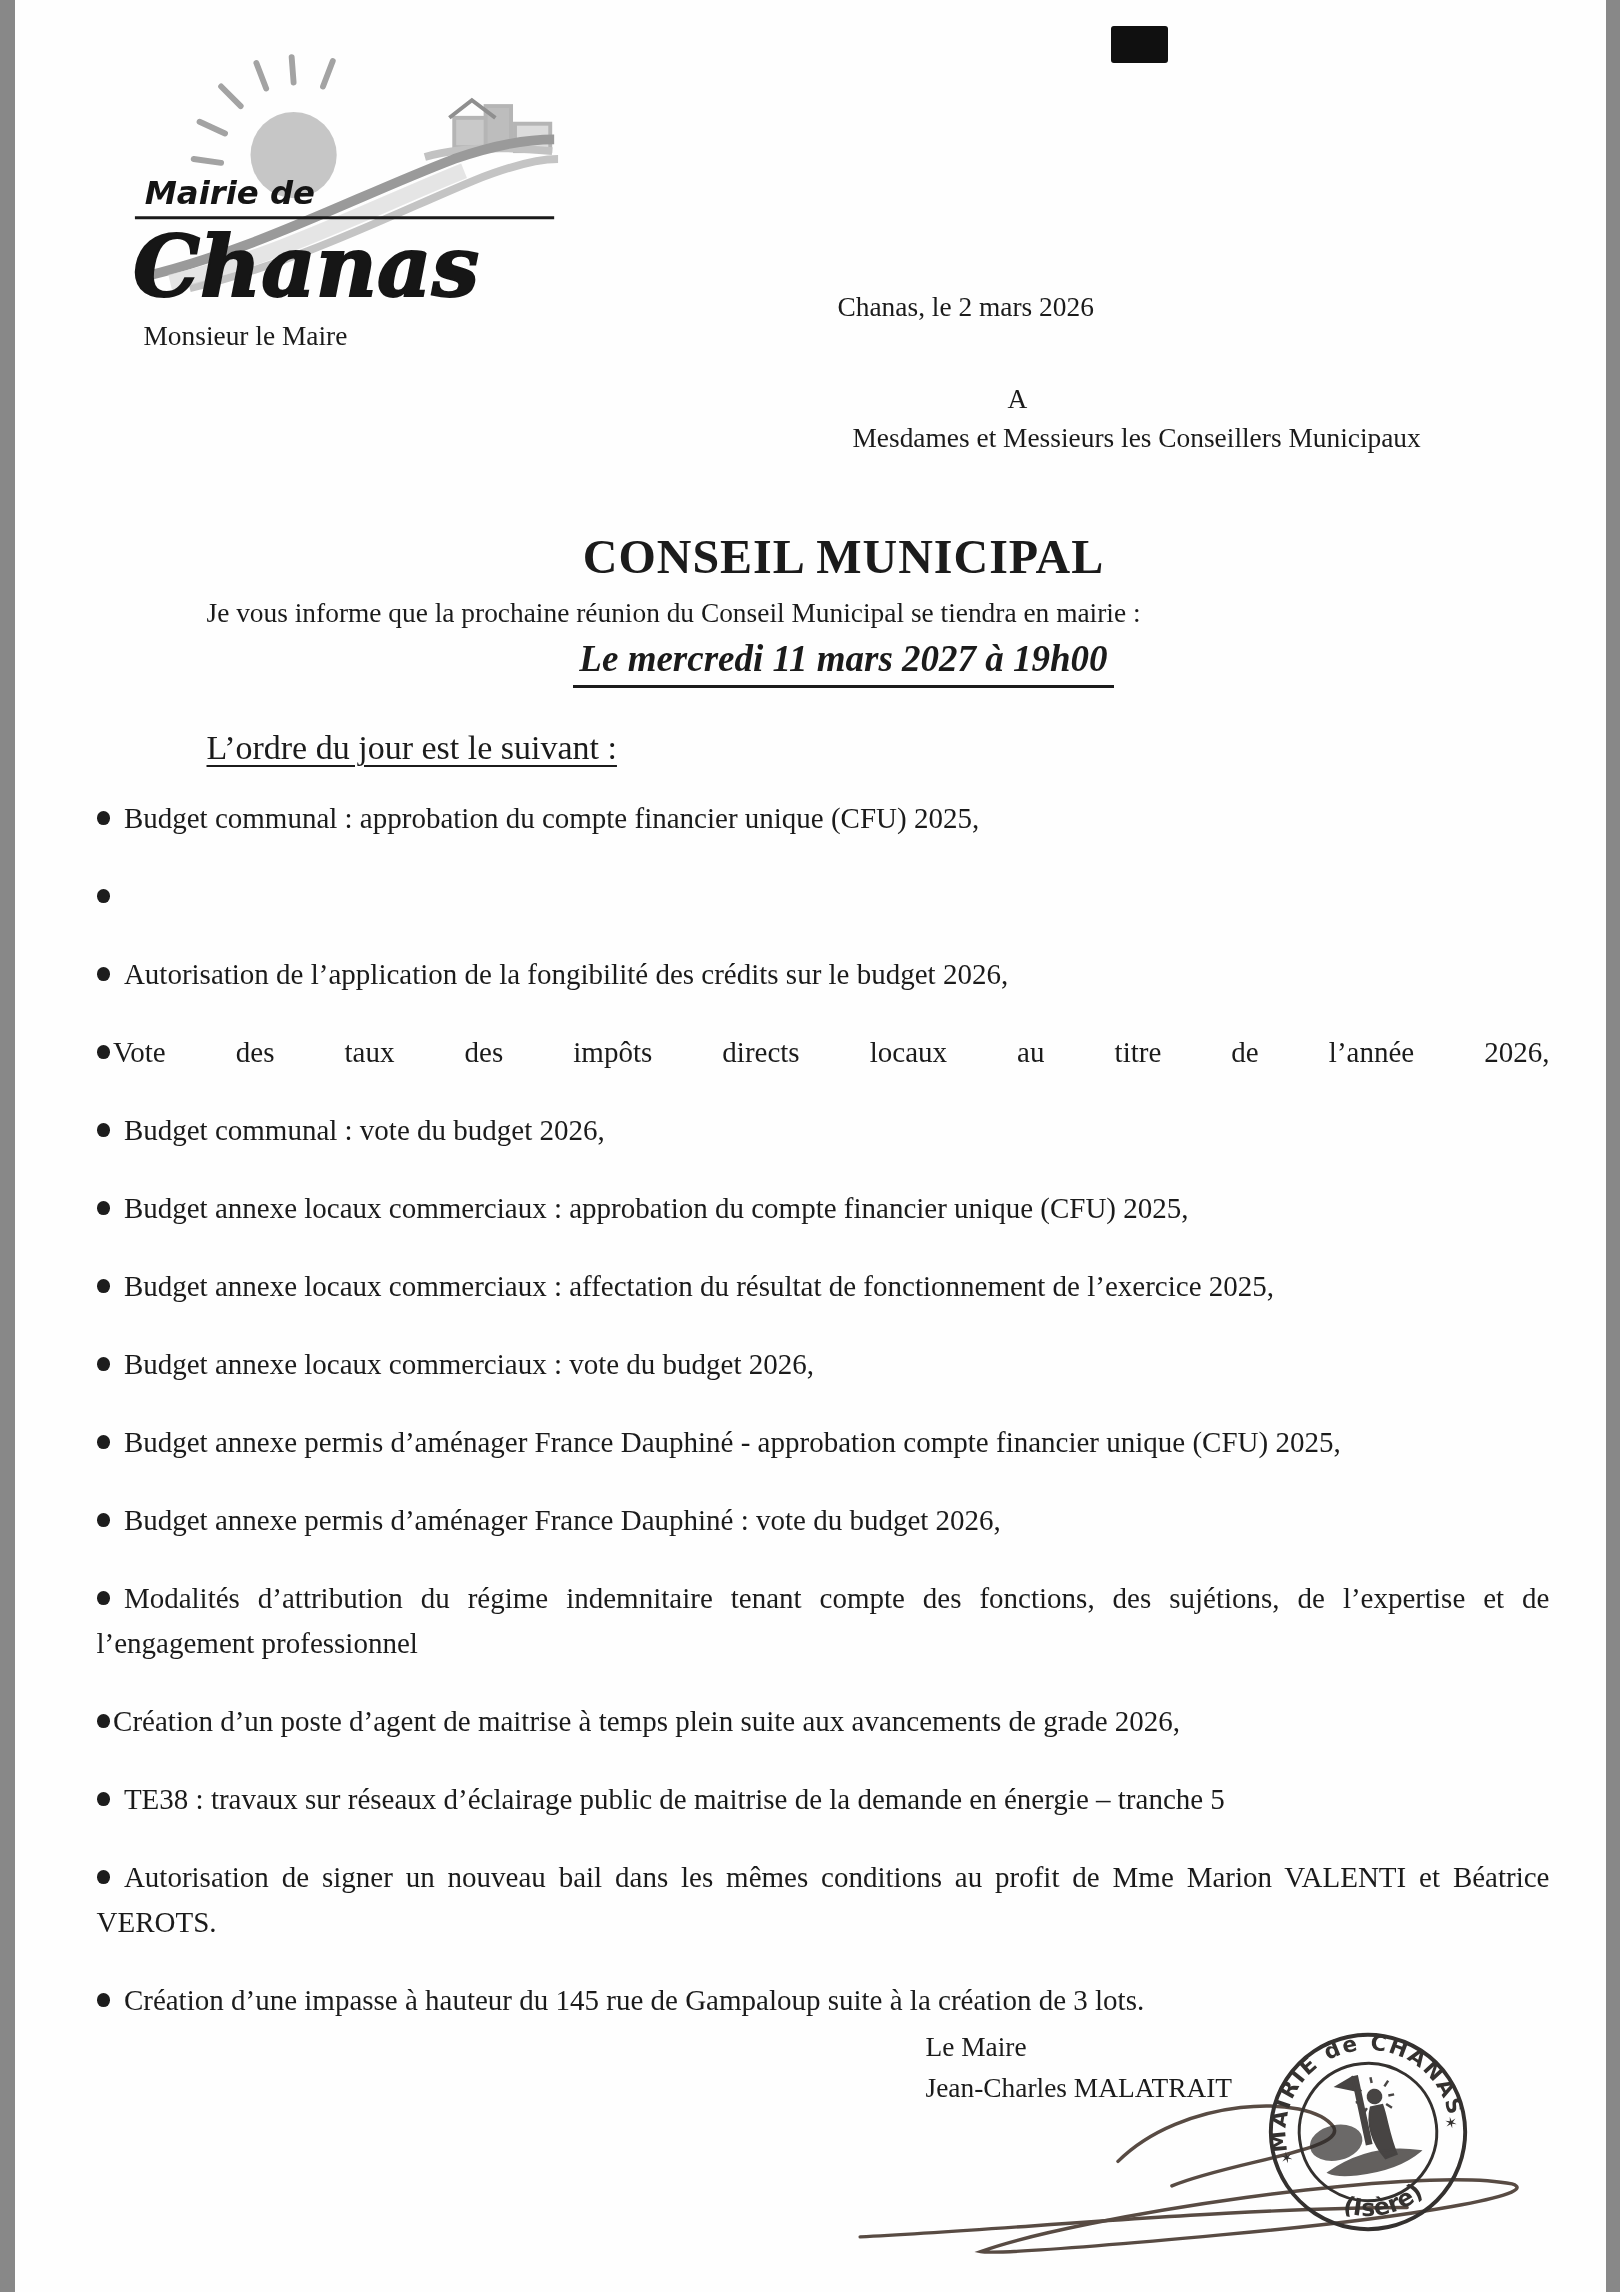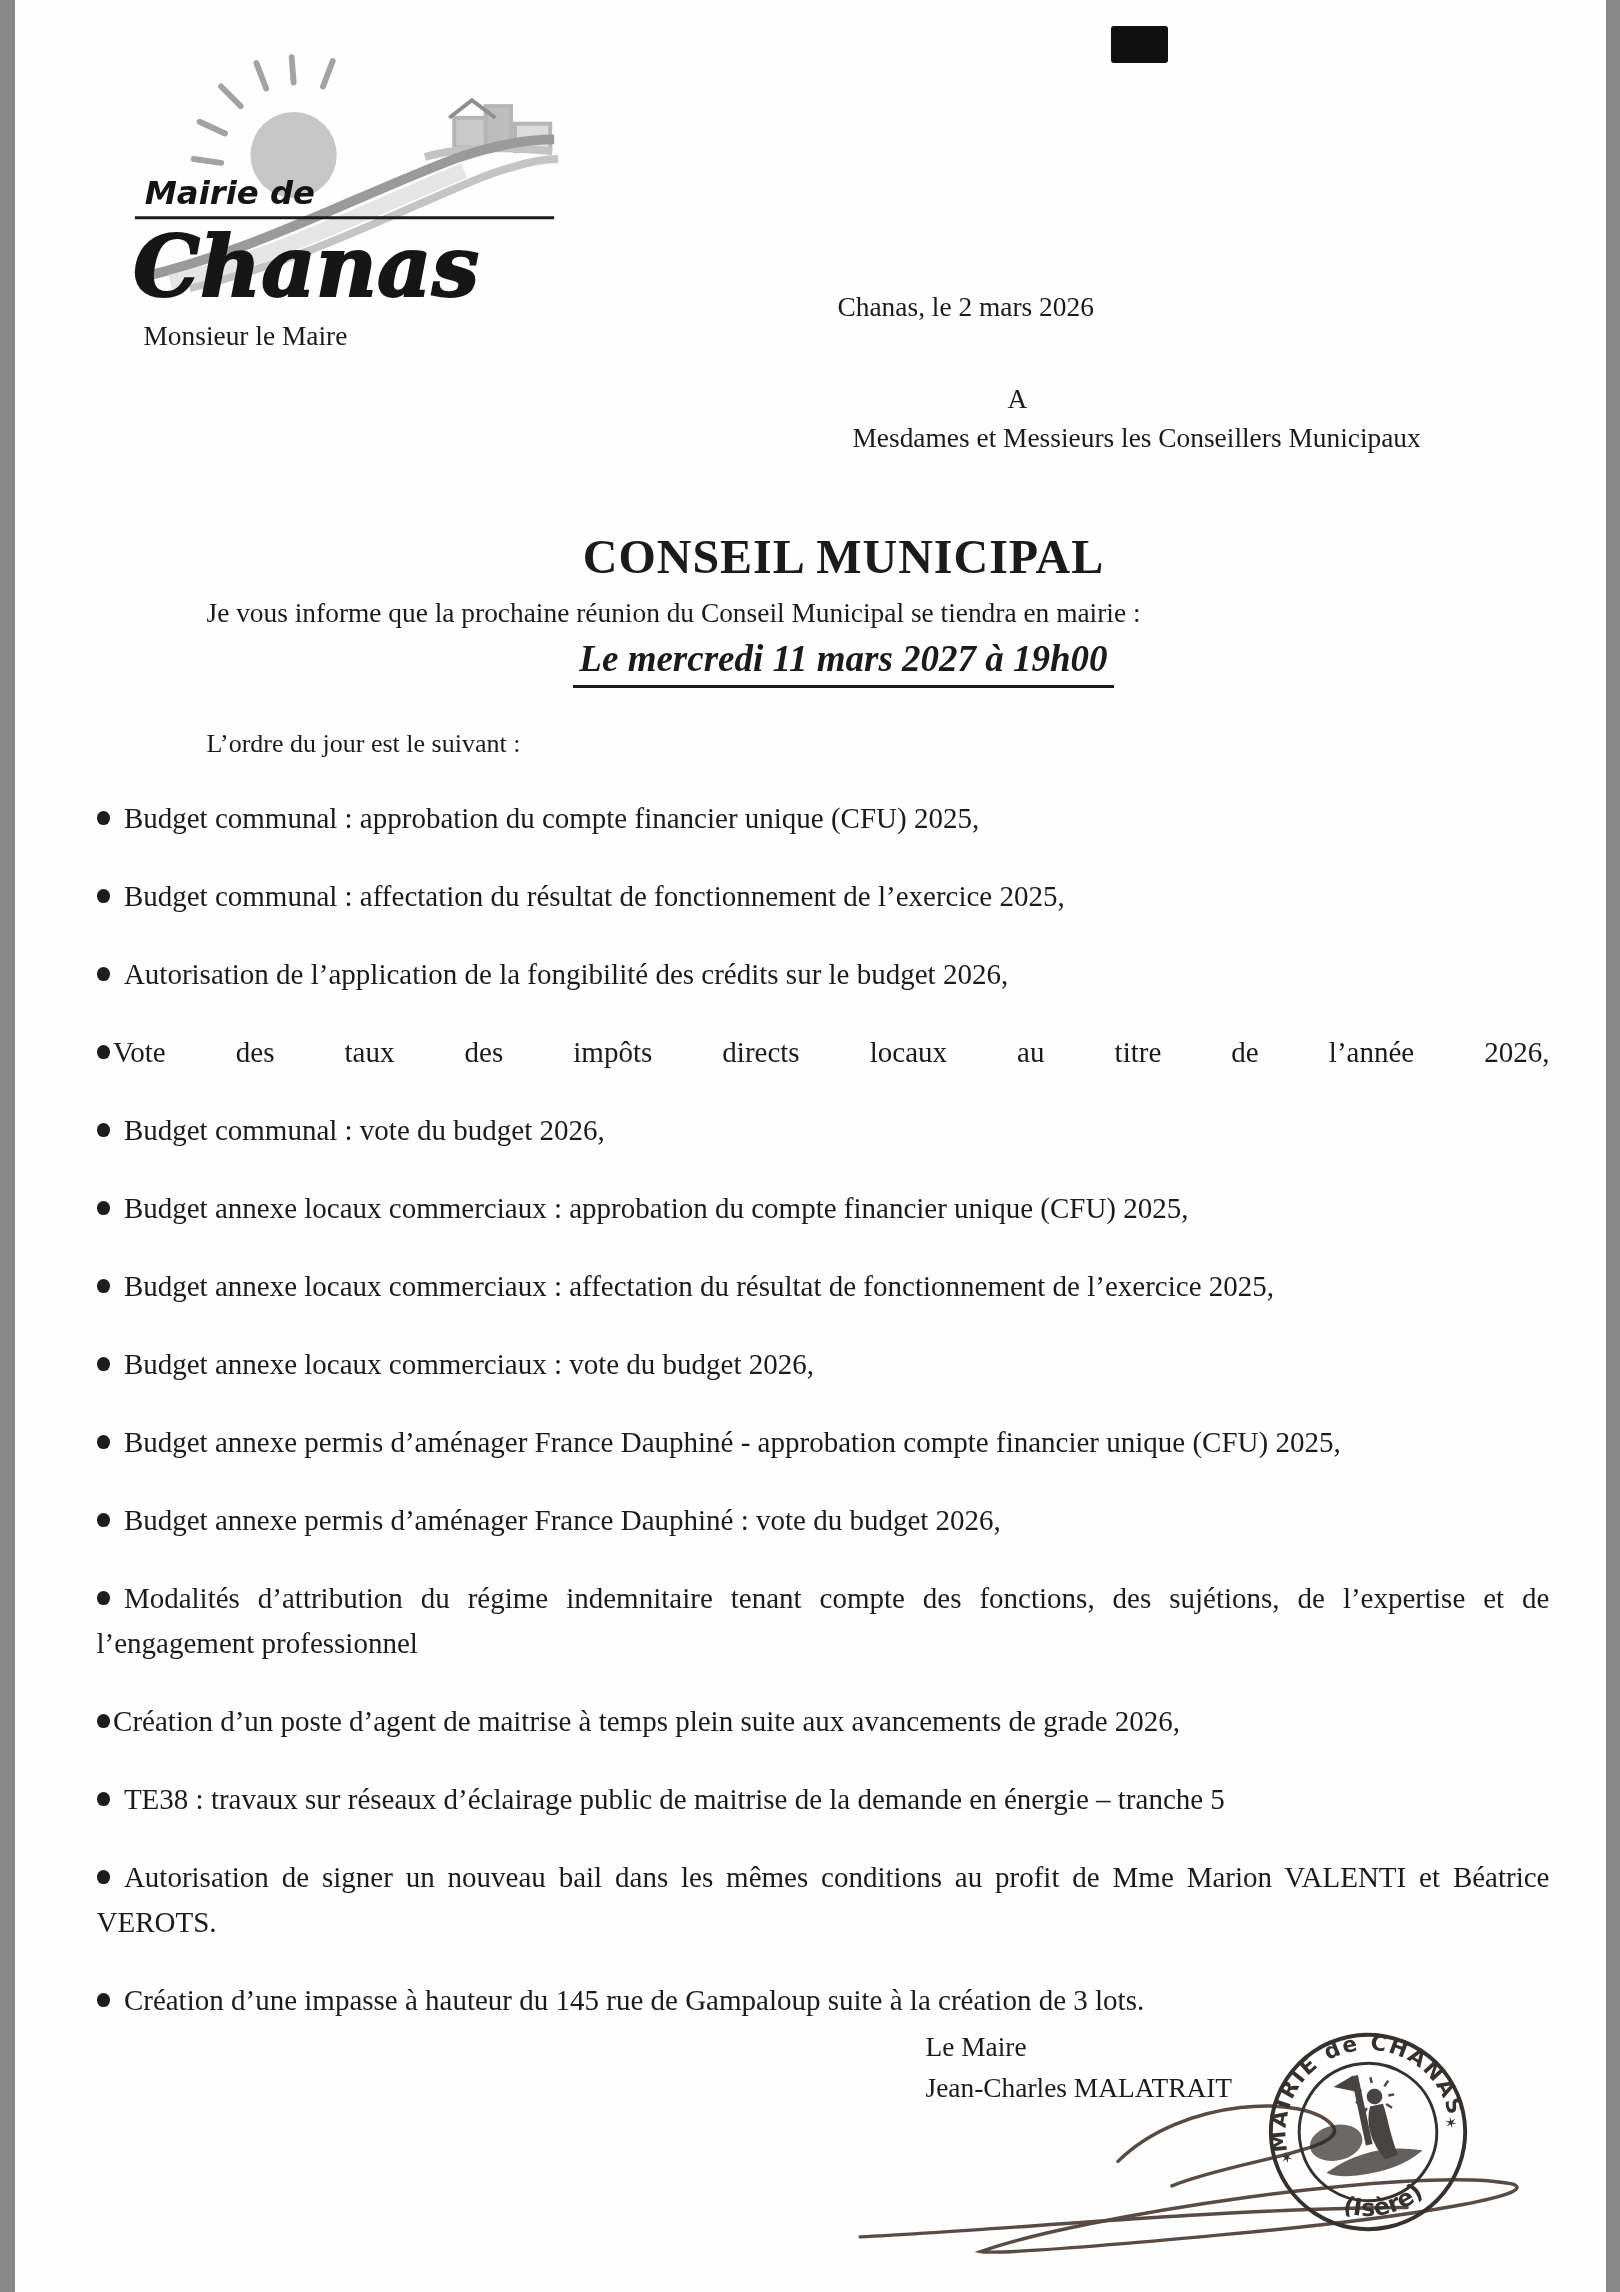--- a/index.html
+++ b/index.html
@@ -16,22 +16,22 @@
   .dateline{left:823px;top:292px;font-size:27.4px;}
   .recipient-block{left:838px;top:380px;font-size:27.4px;line-height:39px;}
   .recipient-a{margin-left:155px;}
   
   .doc-title{left:0;top:529px;width:1658px;text-align:center;
     font-size:48px;font-weight:bold;letter-spacing:1px;}
   .intro{left:192px;top:598px;font-size:27.4px;}
   .meeting-line{left:0;top:637px;width:1658px;text-align:center;}
   .meeting-line span{display:inline-block;font-size:37px;font-weight:bold;font-style:italic;
     border-bottom:3.9px solid #1b1b1b;padding:0 5.9px 4.9px 5.9px;}
-  .agenda-heading{left:192px;top:729px;font-size:26px;
-    text-underline-offset:5.9px;text-decoration-thickness:2px;text-align:right;}
+  .agenda-heading{left:192px;top:729px;font-size:34px;
+    text-decoration:underline;text-underline-offset:5.9px;text-decoration-thickness:2px;text-align:right;}
   
   .agenda{left:82px;top:796px;width:1453px;}
   .agenda ul{list-style:none;margin:0;padding:0;}
   .agenda li{font-size:29px;line-height:45px;margin-bottom:33px;text-align:left;}
   .agenda li.justify{text-align:justify;}
   .agenda li.justify-single{text-align:justify;text-align-last:justify;}
   .bullet{display:inline-block;width:13.7px;height:13.7px;border-radius:50%;
     background:#1d1d1d;margin-right:13.7px;transform:translateY(-2.9px);}
   .bullet.tight{margin-right:2.9px;}
   .bold-prefix{font-weight:normal;}
@@ -95,21 +95,21 @@
   <div class="abs doc-title">CONSEIL MUNICIPAL</div>
   <div class="abs intro">Je vous informe que la prochaine réunion du Conseil Municipal se tiendra en mairie :</div>
   <div class="abs meeting-line">
     <span>Le mercredi 11 mars 2027 à 19h00</span>
   </div>
   <div class="abs agenda-heading">L’ordre du jour est le suivant :</div>
 
   <div class="abs agenda">
     <ul id="agenda-ul">
         <li><span class="bullet"></span><span>Budget communal : approbation du compte financier unique (CFU) 2025,</span></li>
-        <li><span class="bullet"></span><span>Budget communal : affectation du résultat de fonctionnement de l’exercice 2025,</span></li>
+        <li><span class="bullet"></span></li>
         <li><span class="bullet"></span><span>Autorisation de l’application de la fongibilité des crédits sur le budget 2026,</span></li>
         <li class="justify-single"><span class="bullet tight"></span><span>Vote des taux des impôts directs locaux au titre de l’année 2026,</span></li>
         <li><span class="bullet"></span><span>Budget communal : vote du budget 2026,</span></li>
         <li><span class="bullet"></span><span>Budget annexe locaux commerciaux : approbation du compte financier unique (CFU) 2025,</span></li>
         <li><span class="bullet"></span><span>Budget annexe locaux commerciaux : affectation du résultat de fonctionnement de l’exercice 2025,</span></li>
         <li><span class="bullet"></span><span>Budget annexe locaux commerciaux : vote du budget 2026,</span></li>
         <li><span class="bullet"></span><span>Budget annexe permis d’aménager France Dauphiné - approbation compte financier unique (CFU) 2025,</span></li>
         <li><span class="bullet"></span><span>Budget annexe permis d’aménager France Dauphiné : vote du budget 2026,</span></li>
         <li class="justify"><span class="bullet"></span><span>Modalités d’attribution du régime indemnitaire tenant compte des fonctions, des sujétions, de l’expertise et de l’engagement professionnel</span></li>
         <li><span class="bullet tight"></span><span>Création d’un poste d’agent de maitrise à temps plein suite aux avancements de grade 2026,</span></li>

